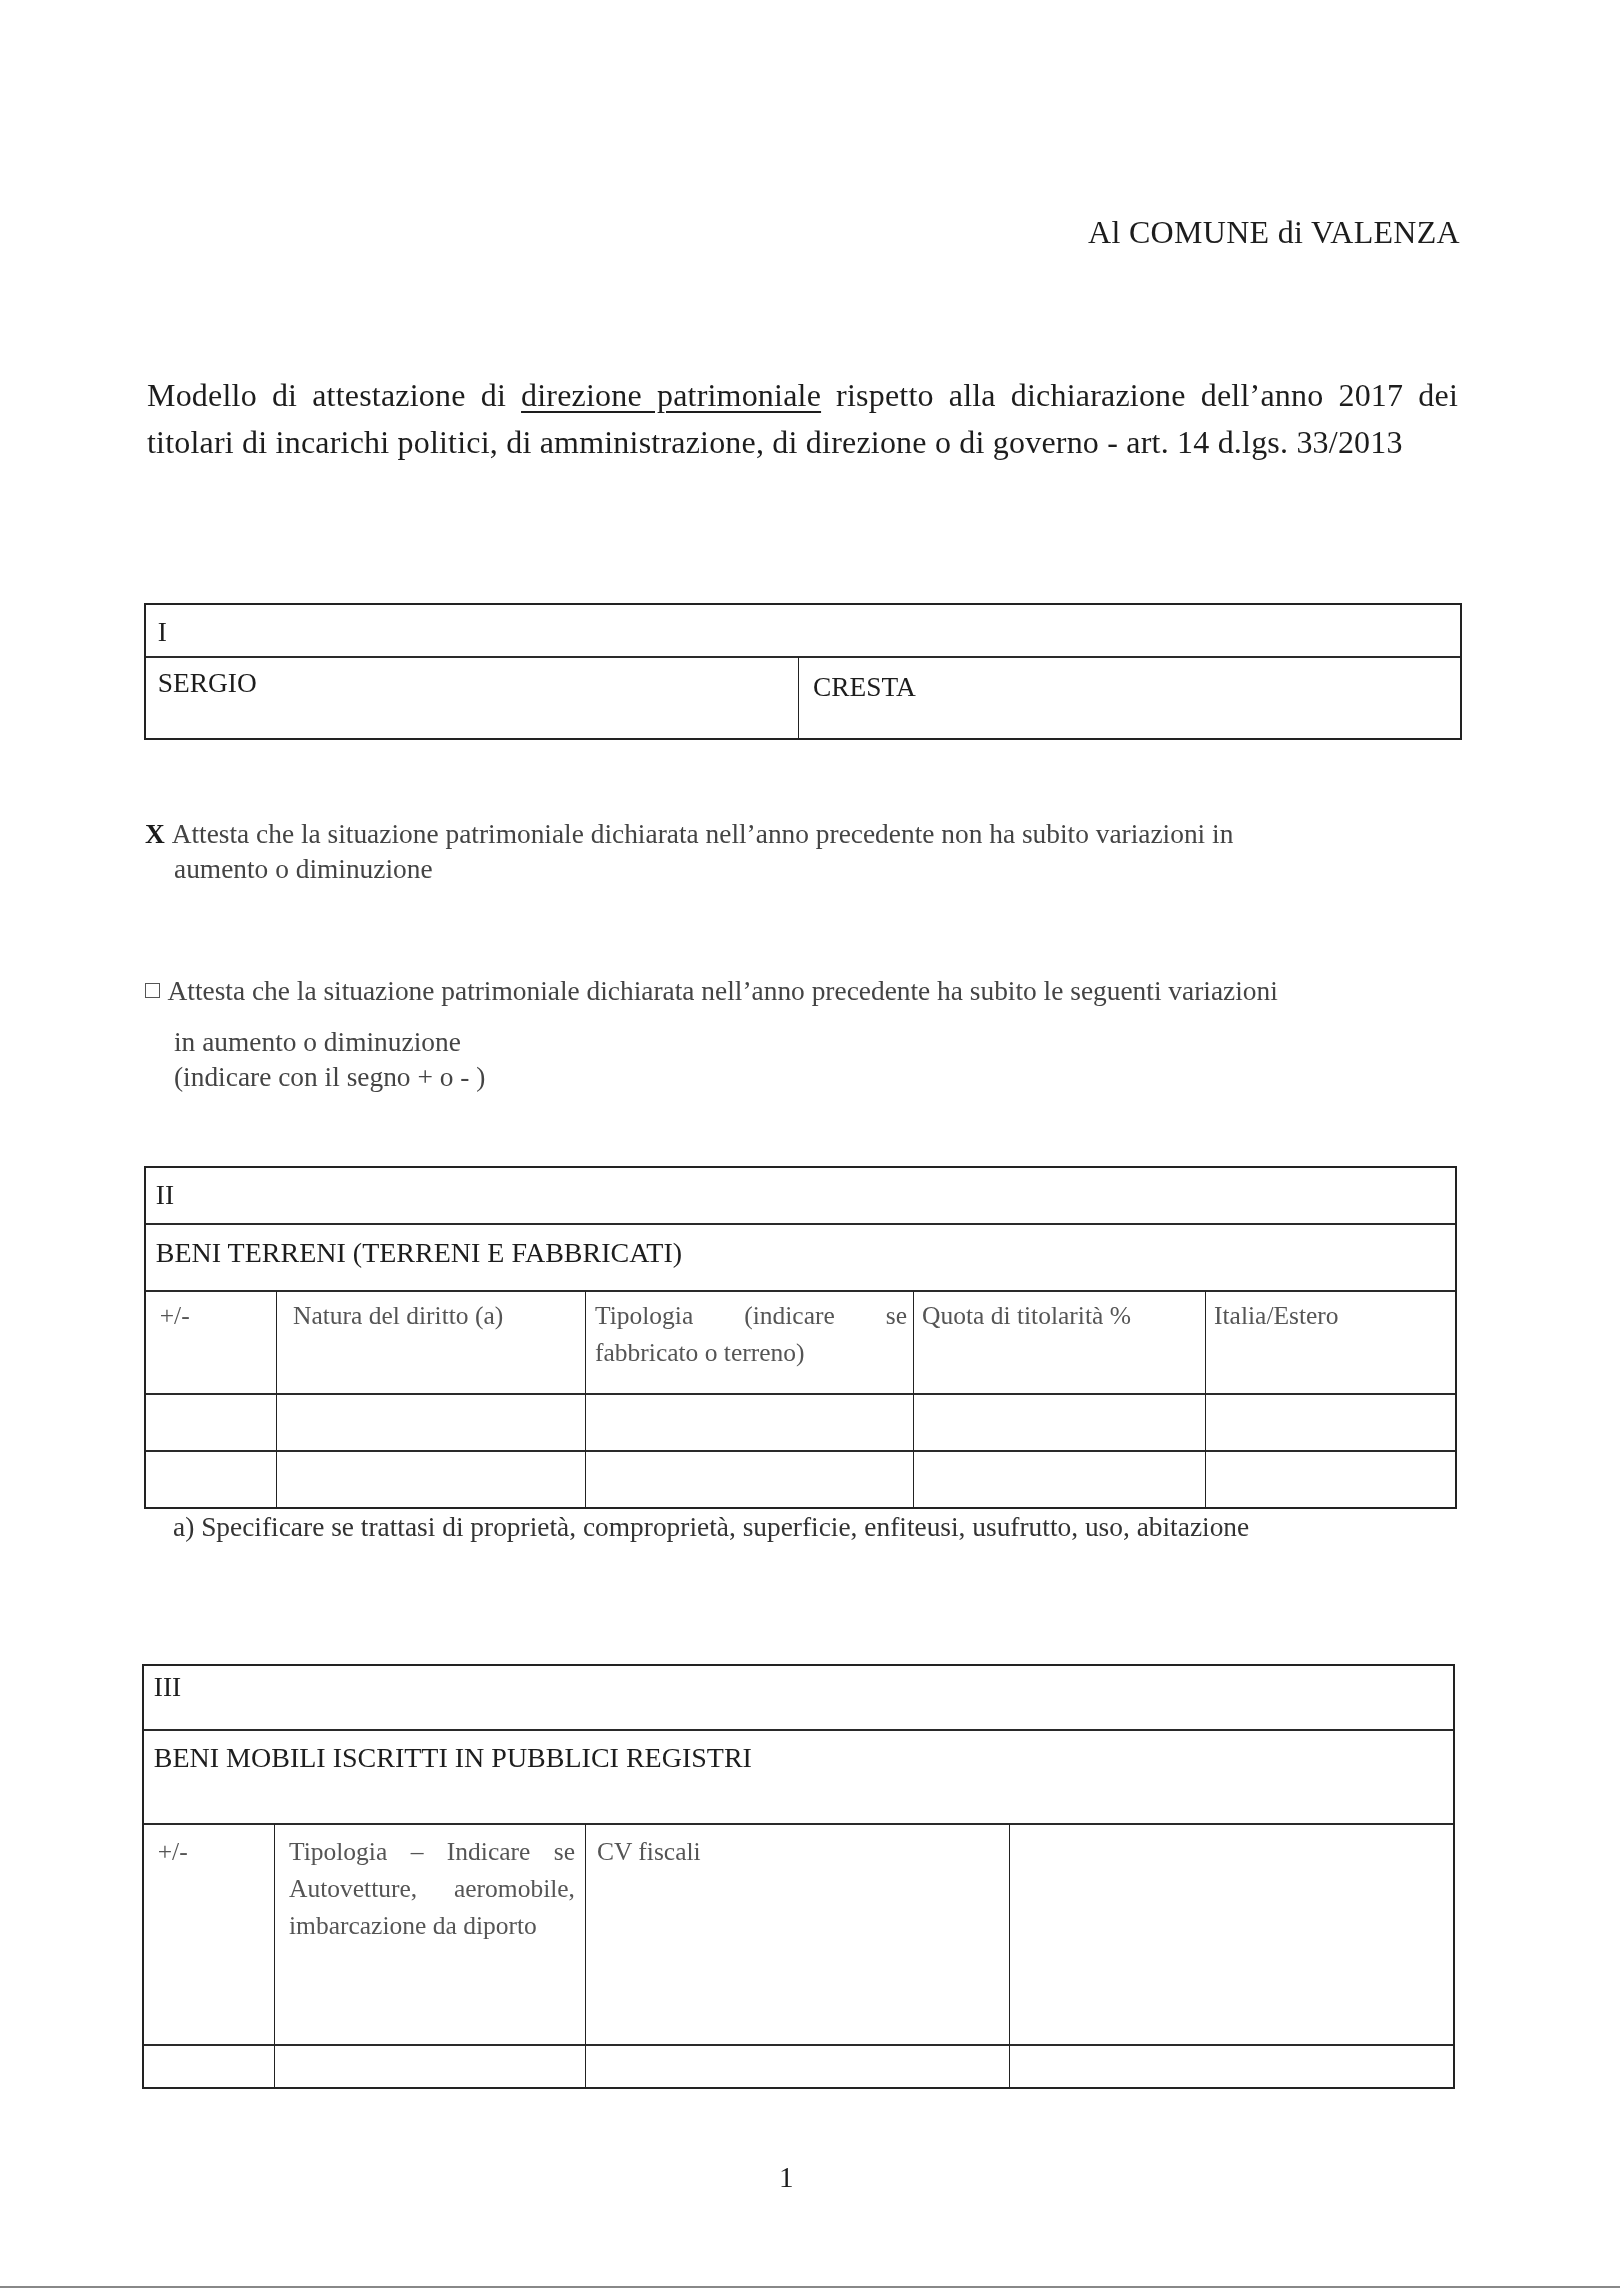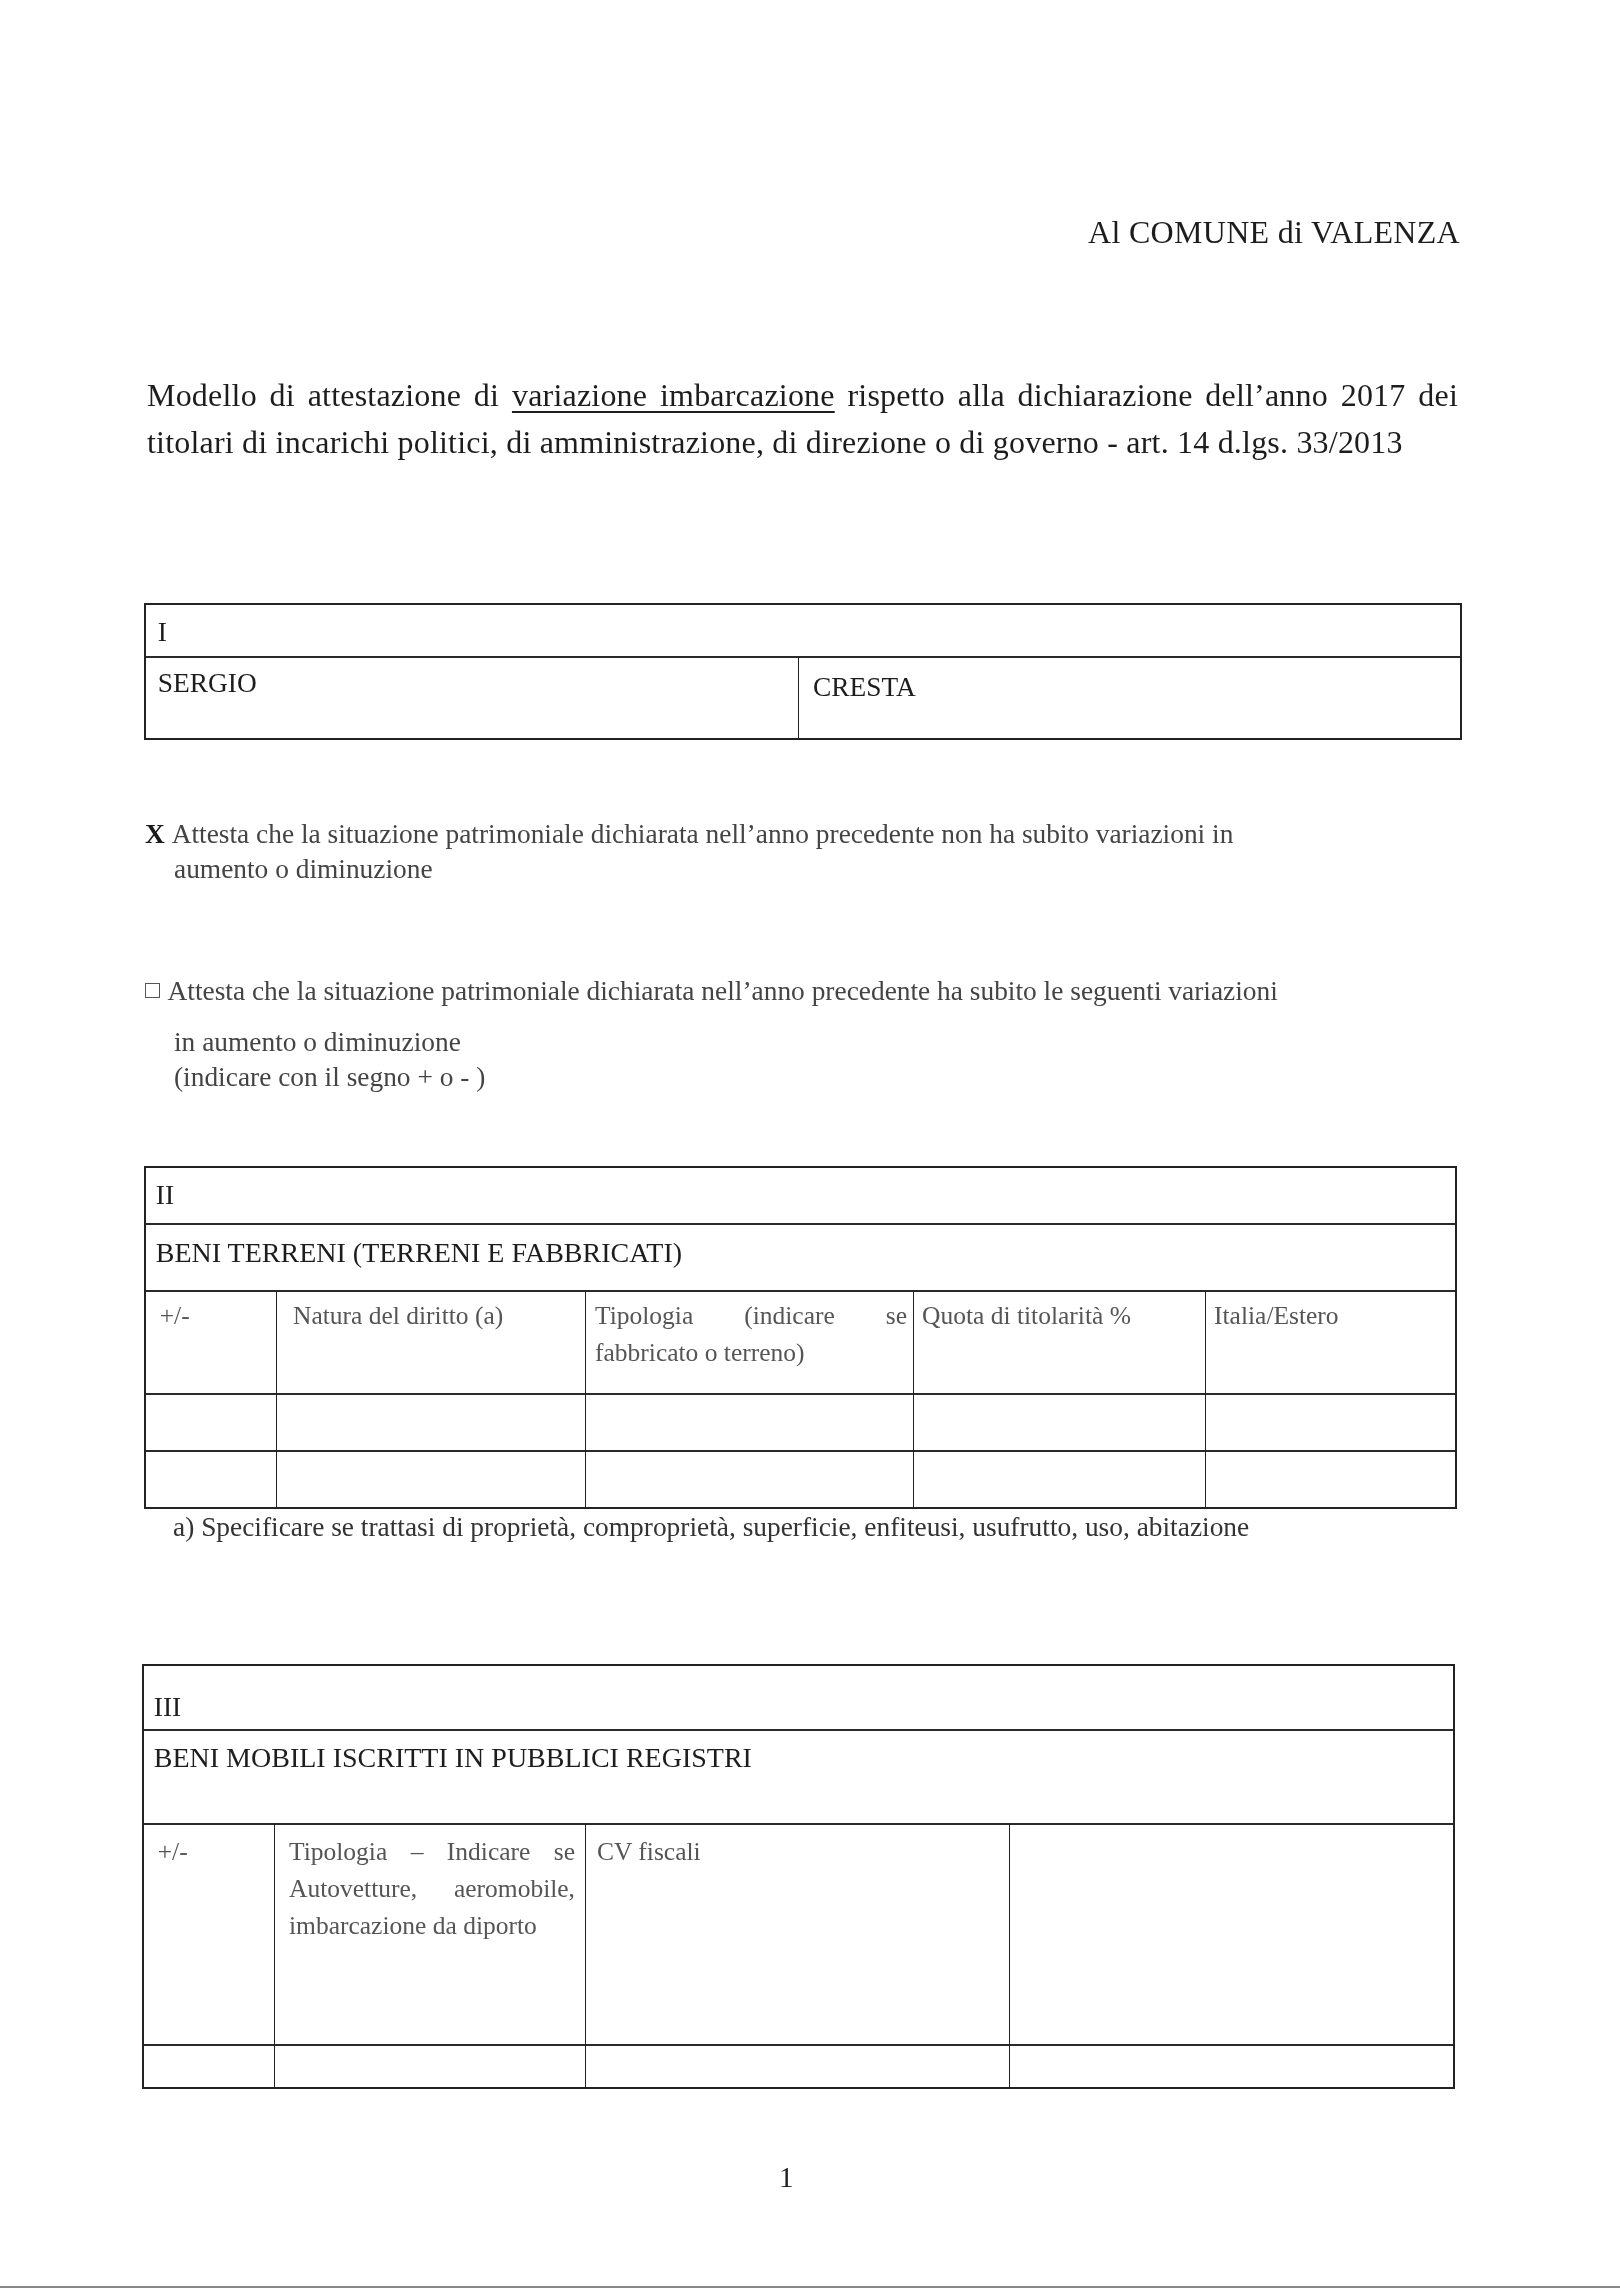--- a/index.html
+++ b/index.html
@@ -23,21 +23,21 @@
   .just { text-align: justify; text-align-last: justify; }
   .bottom-line { position: absolute; left: 0; right: 0; top: 2286px; height: 0; border-top: 2.9px solid #888; }
   .pagenum { top: 2161px; left: 779px; font-size: 29px; }
 </style>
 </head>
 <body>
 
 <div class="abs title">Al COMUNE di VALENZA</div>
 
 <div class="abs intro">
-  <span>Modello di attestazione di </span><u>variazione imbarcazione</u><span> rispetto alla dichiarazione dell’anno 2017 dei titolari di incarichi politici, di amministrazione, di direzione o di governo - art. 14 d.lgs. 33/2013</span>
+  <span>Modello di attestazione di </span><u>direzione patrimoniale</u><span> rispetto alla dichiarazione dell’anno 2017 dei titolari di incarichi politici, di amministrazione, di direzione o di governo - art. 14 d.lgs. 33/2013</span>
 </div>
 
 <div class="tbl" style="top:603px; left:144px; width:1318px; height:137px;">
   <div class="cell" style="top:9.8px; left:11.8px;">I</div>
   <div class="hl" style="top:51px;"></div>
   <div class="vl" style="left:652px; top:52px;"></div>
   <div class="cell" style="top:61px; left:11.8px;">SERGIO</div>
   <div class="cell" style="top:65px; left:667px;">CRESTA</div>
 </div>
 
@@ -71,21 +71,21 @@
   <div class="cell light" style="top:129px; left:776px; width:279px;">Quota di titolarità %</div>
   <div class="cell light" style="top:129px; left:1068px; width:235px;">Italia/Estero</div>
 
   <div class="abs" style="top:227px; left:0; right:0; height:55px;"></div>
   <div class="abs" style="top:284px; left:0; right:0; height:55px;"></div>
 </div>
 
 <div class="abs" style="top:1512px; left:147px; font-size:27.4px; color:#333;margin-left:26px;">a)   Specificare se trattasi di proprietà, comproprietà, superficie, enfiteusi, usufrutto, uso, abitazione</div>
 
 <div class="tbl" style="top:1664px; left:142px; width:1313px; height:425px;">
-  <div class="cell" style="top:24px; left:9.8px;">III</div>
+  <div class="cell" style="top:4px; left:9.8px;">III</div>
   <div class="hl" style="top:63px;"></div>
   <div class="cell" style="top:74px; left:9.8px; font-size:28px;">BENI MOBILI ISCRITTI IN PUBBLICI REGISTRI</div>
   <div class="hl" style="top:157px;"></div>
   <div class="hl" style="top:378px;"></div>
 
   <div class="vl" style="left:130px; top:158px;"></div>
   <div class="vl" style="left:441px; top:158px;"></div>
   <div class="vl" style="left:865px; top:158px;"></div>
 
   <div class="cell light" style="top:167px; left:13.7px; width:108px;">+/-</div>

